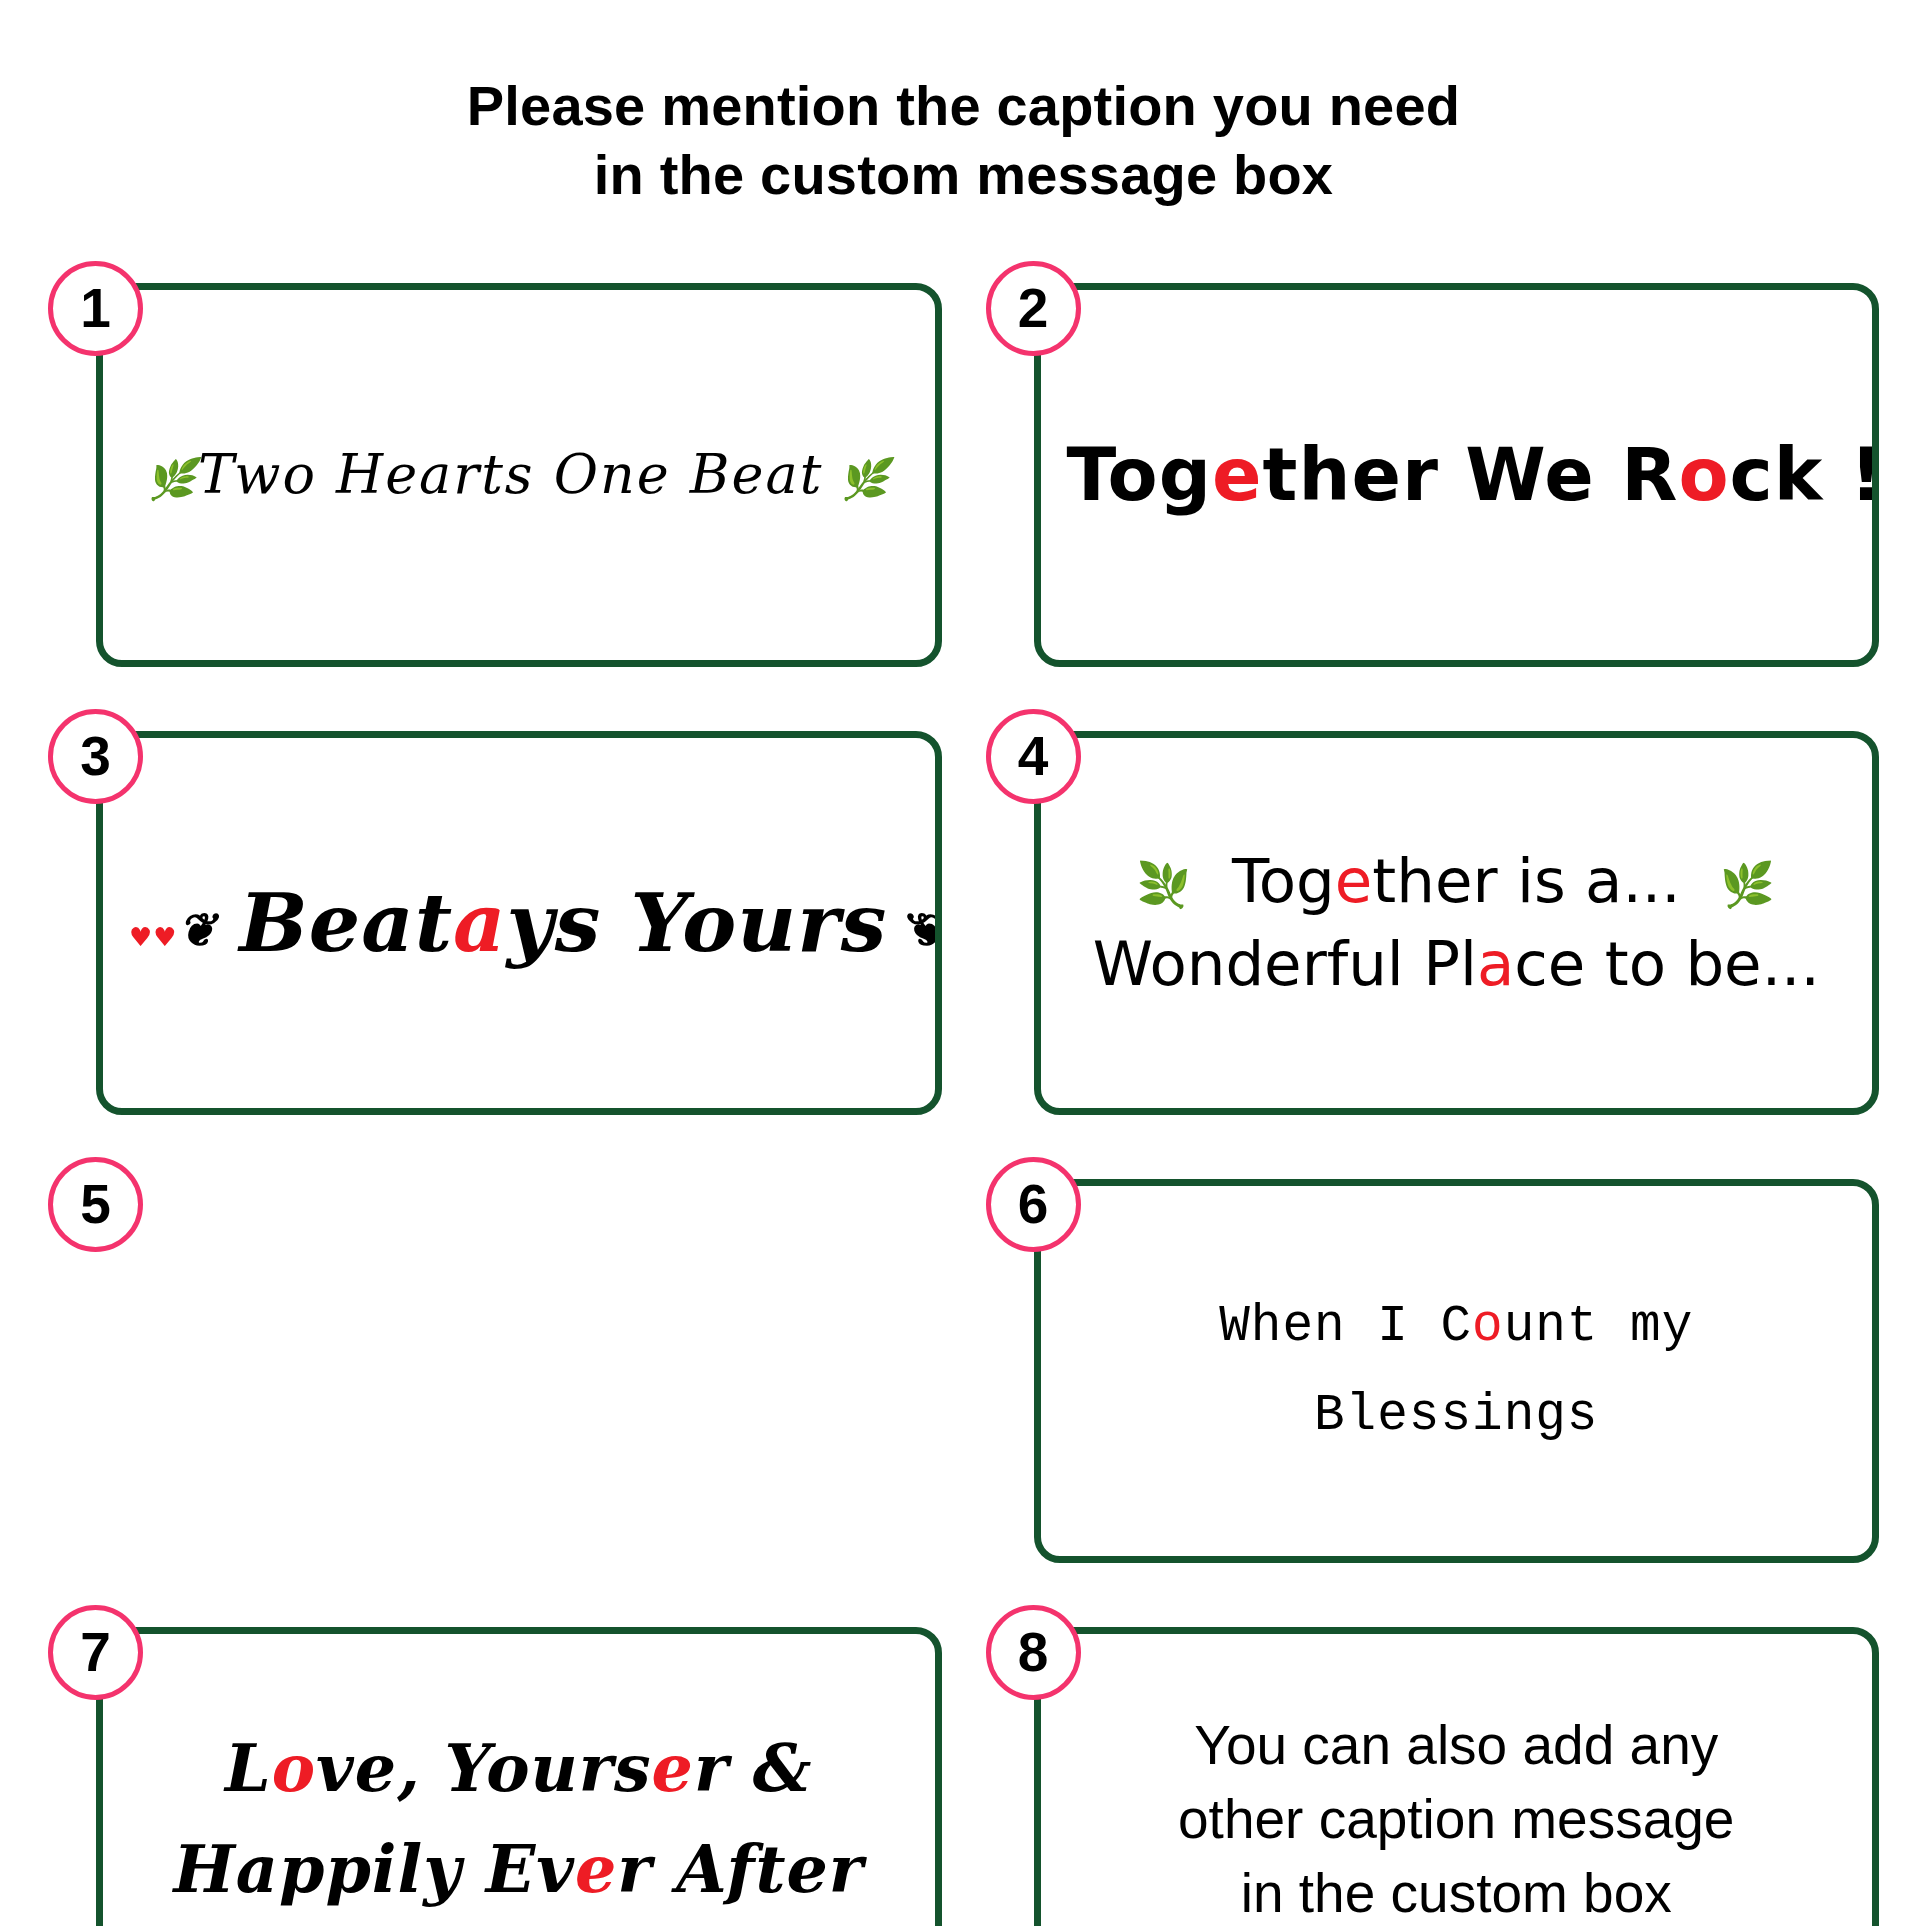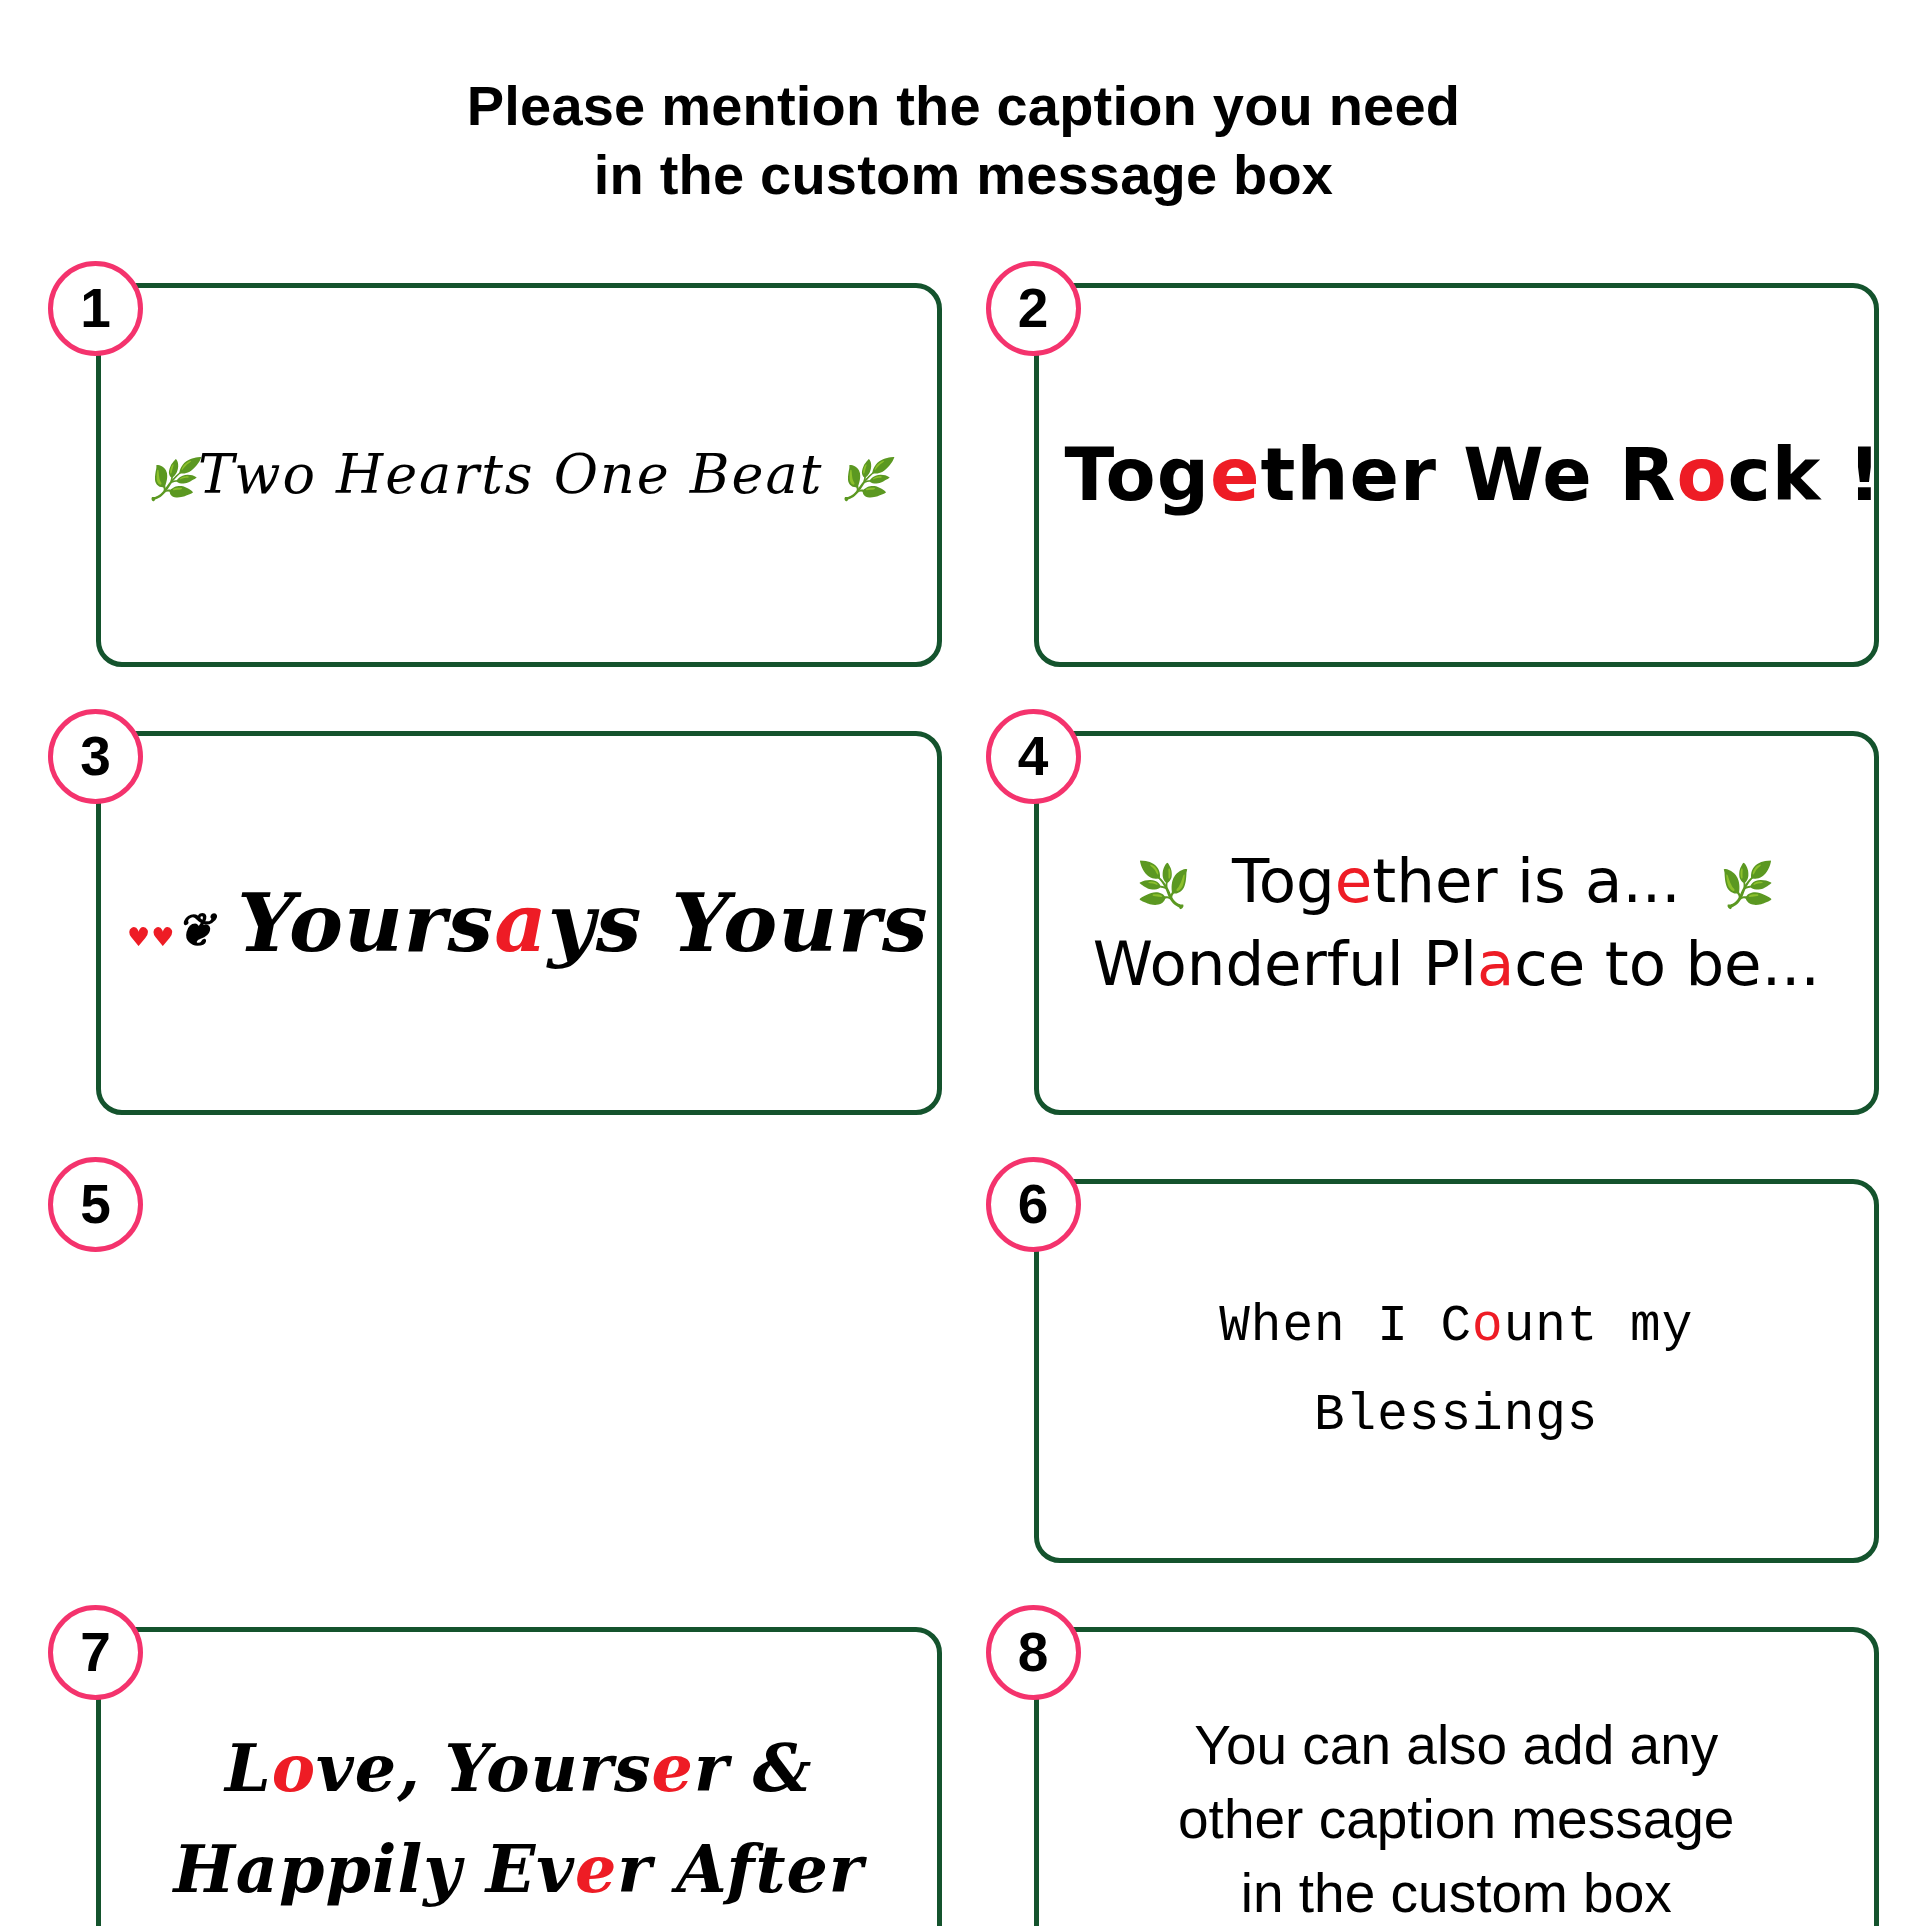--- a/index.html
+++ b/index.html
@@ -45,21 +45,21 @@
   }
   .cell {
     position: relative;
   }
   .card {
     position: absolute;
     left: 48px;
     top: 22px;
     right: 0;
     bottom: 0;
-    border: 5px solid #14532d;
+    border: 7px solid #14532d;
     border-radius: 26px;
     background: #ffffff;
     display: flex;
     align-items: center;
     justify-content: center;
     box-sizing: border-box;
     overflow: hidden;
   }
   .num-badge {
     position: absolute;
@@ -221,21 +221,21 @@
         <div class="caption c2">
           <span>Tog</span><span class="red">e</span><span>ther We R</span><span class="red">o</span><span>ck !!!</span>
         </div>
       </div>
       <div class="num-badge">2</div>
     </div>
 
     <div class="cell">
       <div class="card">
         <div class="caption c3">
-          <span class="flourish left"><span class="hearts">♥♥</span>❦</span><span>Yours</span><span class="red">a</span><span>ys Yours</span><span class="flourish right">❦</span>
+          <span class="flourish left"><span class="hearts">♥♥</span>❦</span><span>Beat</span><span class="red">a</span><span>ys Yours</span><span class="flourish right">❦</span>
         </div>
       </div>
       <div class="num-badge">3</div>
     </div>
 
     <div class="cell">
       <div class="card">
         <div class="caption c4">
           <div>
             <span class="leaf l">🌿</span><span>Tog</span><span class="red">e</span><span>ther is a...</span><span class="leaf r">🌿</span>

